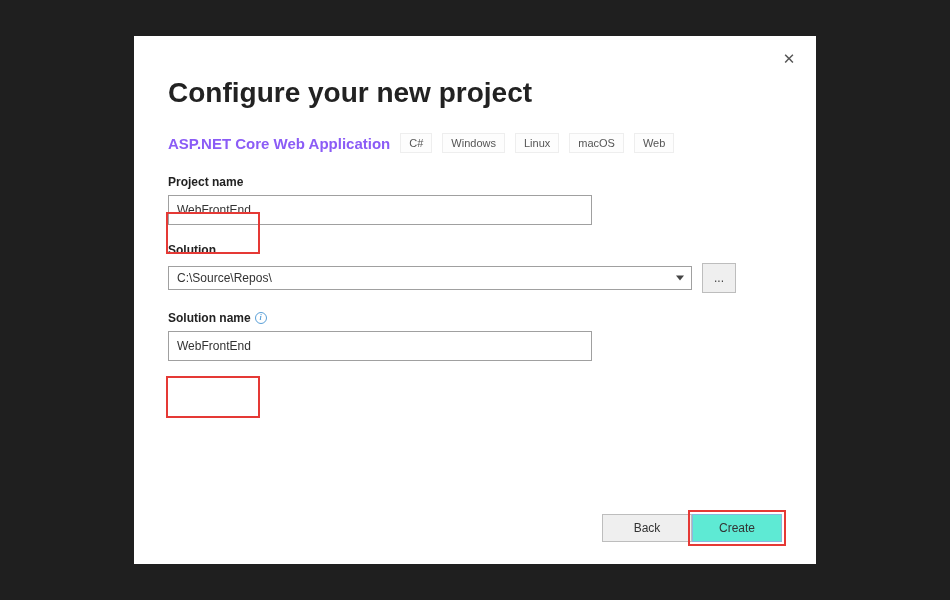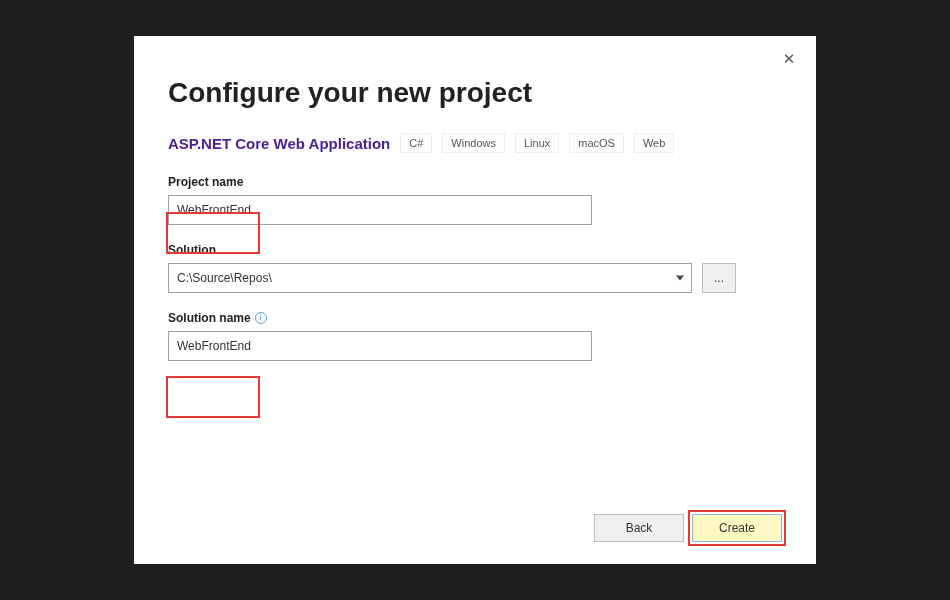--- a/index.html
+++ b/index.html
@@ -40,21 +40,21 @@
     }
     .template-row {
       display: flex;
       align-items: center;
       gap: 10px;
       margin-bottom: 22px;
     }
     .template-name {
       font-size: 15px;
       font-weight: 600;
-      color: #4c1d95;
+      color: #8b5cf6;
     }
     .tag {
       font-size: 11px;
       color: #555;
       padding: 3px 8px;
       border: 1px solid #eee;
       background: #fdfdfd;
     }
     .label {
       font-size: 12px;
@@ -93,21 +93,21 @@
       display: flex;
       align-items: center;
       gap: 10px;
     }
     .select-wrap {
       position: relative;
       width: 524px;
     }
     .select-input {
       width: 100%;
-      height: 30px;
+      height: 24px;
       border: 1px solid #a0a0a0;
       padding: 0 24px 0 8px;
       font-size: 12px;
       color: #333;
       background: #fff;
     }
     .chevron {
       position: absolute;
       right: 8px;
       top: 50%;
@@ -145,33 +145,32 @@
     }
     .checkbox-label {
       font-size: 12px;
       color: #333;
     }
     .button-row {
       position: absolute;
       bottom: 22px;
       right: 34px;
       display: flex;
-      gap: 8px;
     }
     .btn {
       width: 90px;
       height: 28px;
       font-size: 12px;
       border: 1px solid #bdbdbd;
       background: #efefef;
       color: #333;
       cursor: pointer;
     }
     .btn-primary {
-      background: #fef9c3;
+      background: #5eead4;
       border: 1px solid #8ab7df;
     }
     .highlight-red {
       position: absolute;
       border: 2px solid #e53935;
       pointer-events: none;
     }
     .hl-1 { left: 32px; top: 176px; width: 94px; height: 42px; }
     .hl-2 { left: 32px; top: 340px; width: 94px; height: 42px; }
     .hl-3 { right: 30px; bottom: 18px; width: 98px; height: 36px; }

